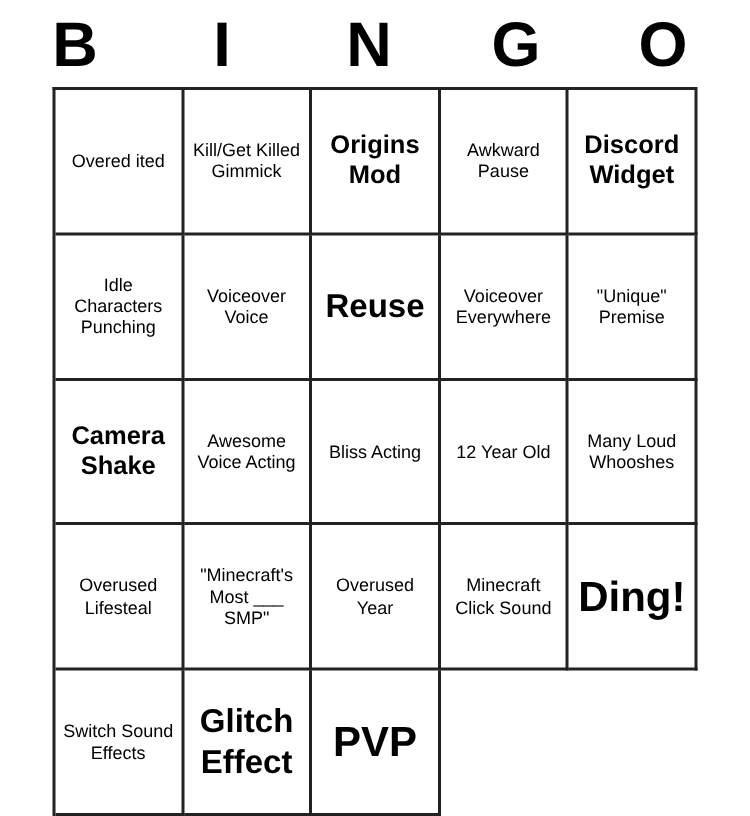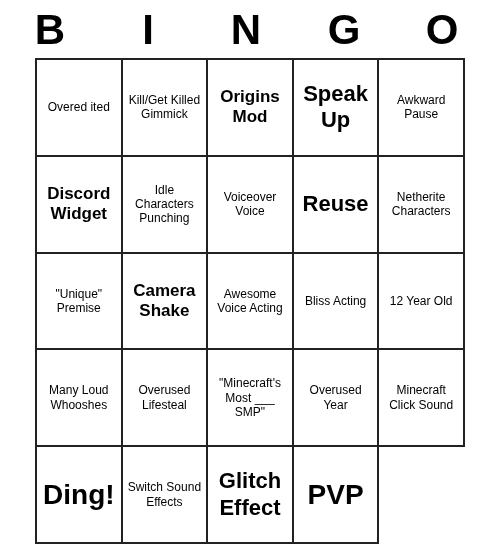--- a/index.html
+++ b/index.html
@@ -70,27 +70,26 @@
   <span>I</span>
   <span>N</span>
   <span>G</span>
   <span>O</span>
 </div>
 
 <div class="bingo-grid" id="bingo-grid">
 <div class="bingo-cell">Overed ited</div>
     <div class="bingo-cell">Kill/Get Killed Gimmick</div>
     <div class="bingo-cell medium">Origins Mod</div>
-    <div class="bingo-cell large">Speak Up</div>
     <div class="bingo-cell">Awkward Pause</div>
     <div class="bingo-cell medium">Discord Widget</div>
     <div class="bingo-cell">Idle Characters Punching</div>
     <div class="bingo-cell">Voiceover Voice</div>
     <div class="bingo-cell large">Reuse</div>
-    <div class="bingo-cell">Netherite Characters</div>
+    <div class="bingo-cell">Voiceover Everywhere</div>
     <div class="bingo-cell">"Unique" Premise</div>
     <div class="bingo-cell medium">Camera Shake</div>
     <div class="bingo-cell">Awesome Voice Acting</div>
     <div class="bingo-cell">Bliss Acting</div>
     <div class="bingo-cell">12 Year Old</div>
     <div class="bingo-cell">Many Loud Whooshes</div>
     <div class="bingo-cell">Overused Lifesteal</div>
     <div class="bingo-cell">"Minecraft's Most ___ SMP"</div>
     <div class="bingo-cell">Overused Year</div>
     <div class="bingo-cell">Minecraft Click Sound</div>

